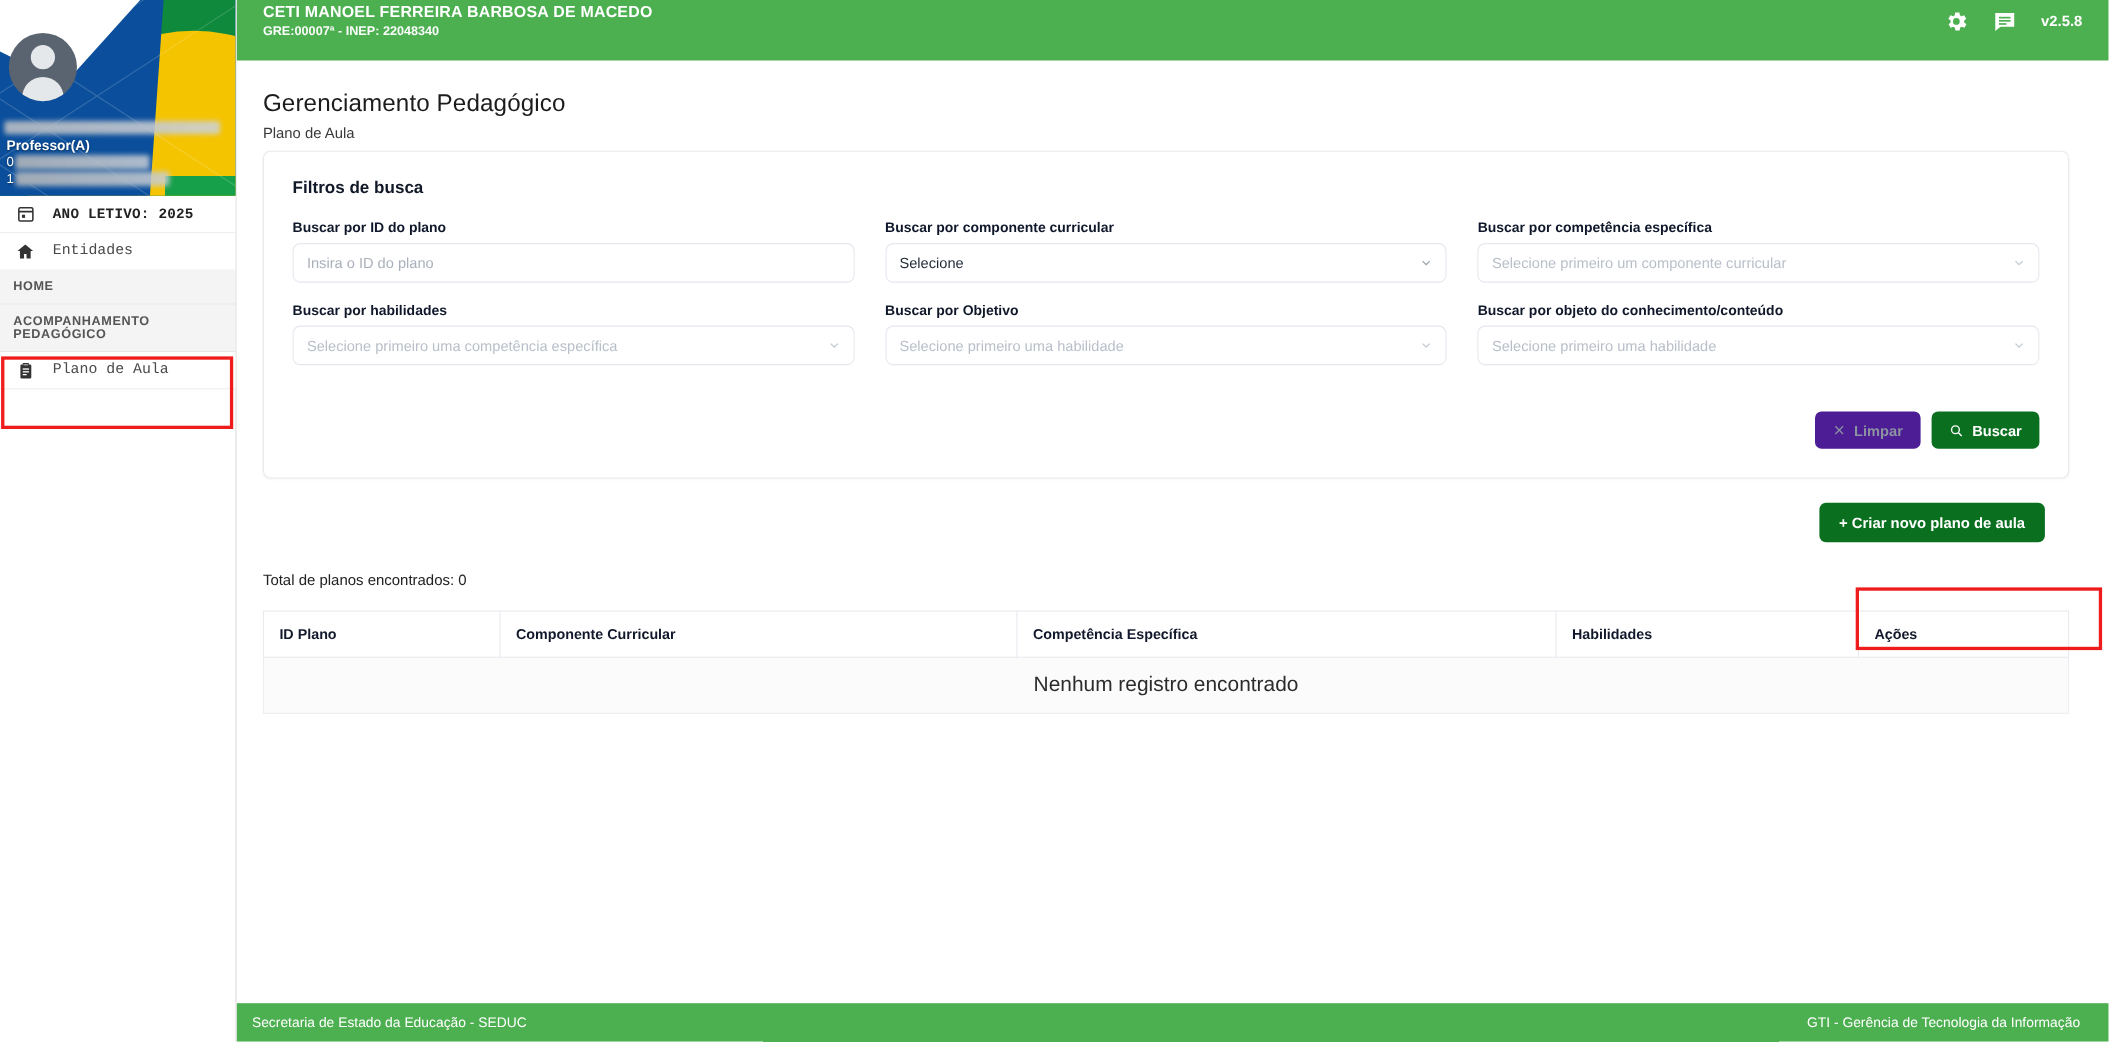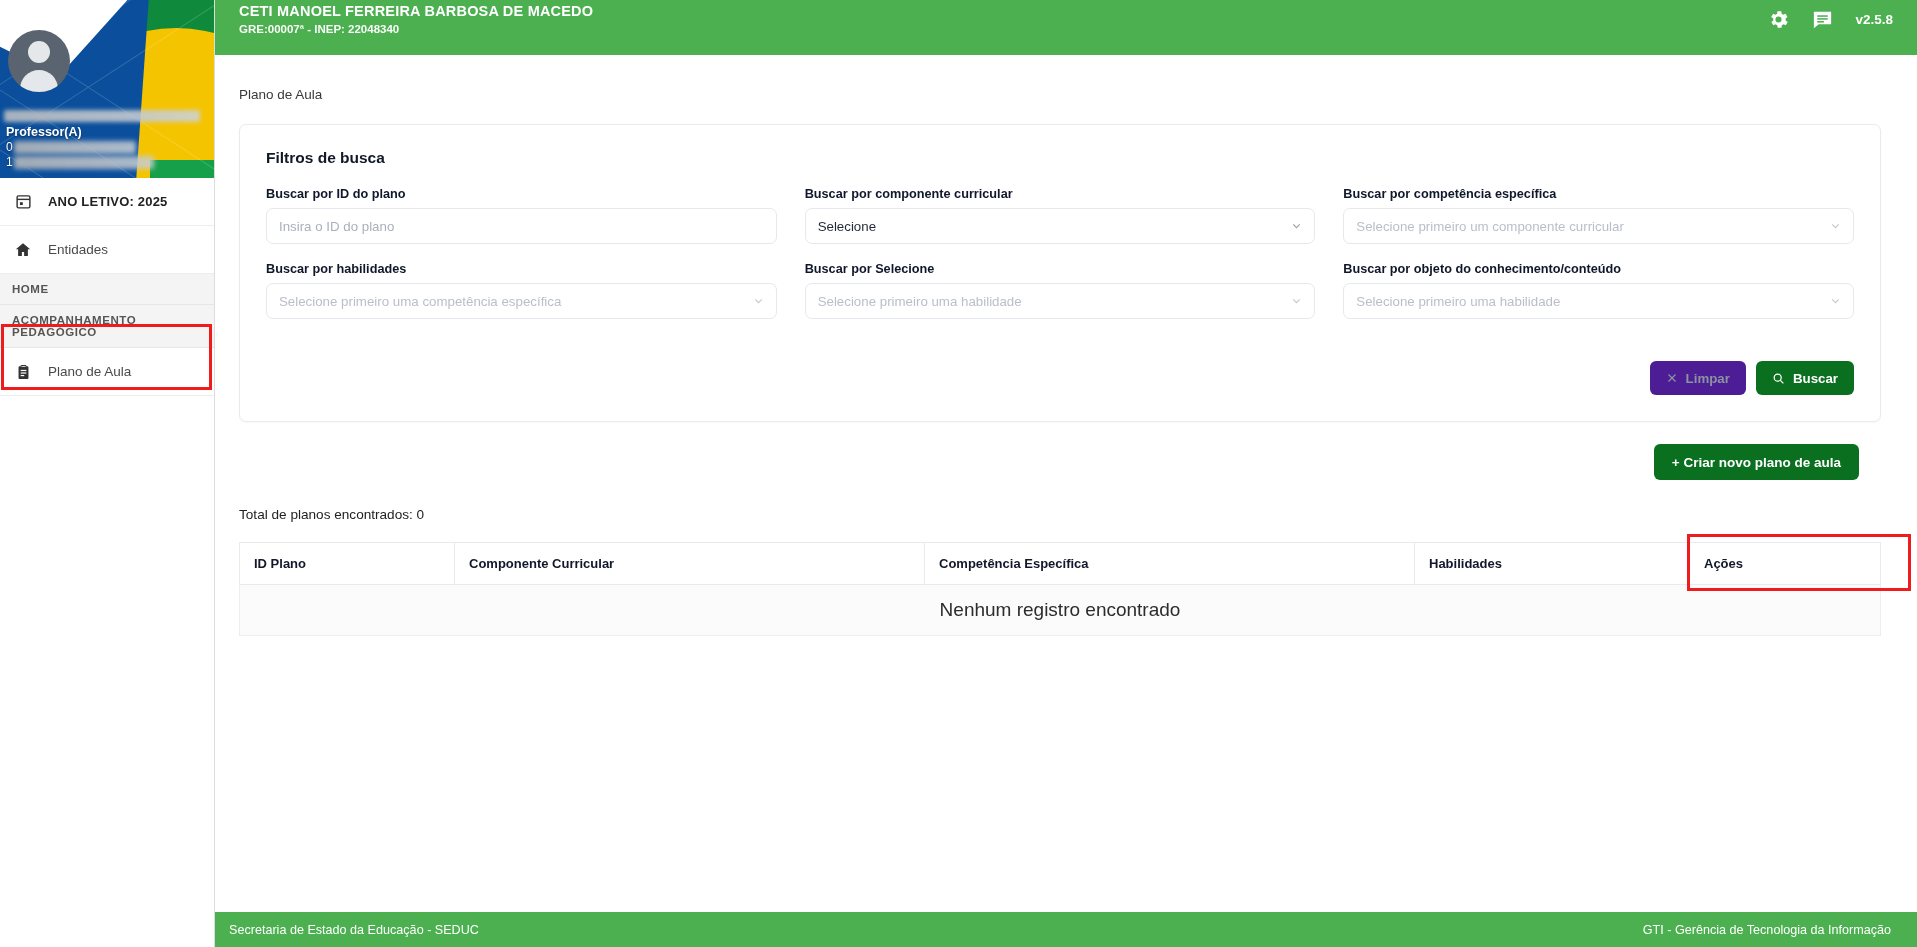--- a/index.html
+++ b/index.html
@@ -89,25 +89,26 @@
   }
   .sb-blur-line .bb {
     position: absolute; left: 10px; top: 1px; width: 122px; height: 13px;
     border-radius: 2px;
     background: linear-gradient(90deg, rgba(168,175,184,.95), rgba(200,206,212,.85));
     filter: blur(2.4px);
   }
 
   .sb-item {
     display: flex; align-items: center; gap: 14px;
-    height: 48px; padding: 0 0 0 12px;
+    height: 34px; padding: 0 0 0 12px;
     border-bottom: 1px solid #ededed;
     color: #4a4a4a; font-size: 13.5px;
     background: #fff;
     cursor: pointer;
+    font-family: Liberation Mono, monospace;
   }
   .sb-item .ico { width: 22px; display: flex; align-items: center; justify-content: center; color: #333; }
   .sb-item.bold .lbl { font-weight: 700; color: #222; font-size: 13px; letter-spacing: .2px; }
   .sb-section {
     padding: 9px 0 9px 12px;
     font-size: 11.5px; font-weight: 700; letter-spacing: .55px;
     color: #555; background: #f4f4f4;
     border-bottom: 1px solid #e6e6e6;
   }
   .sb-section.plain { background: #f4f4f4; }
@@ -137,21 +138,21 @@
     width: 34px; height: 34px; display: flex; align-items: center; justify-content: center;
     cursor: pointer; margin-left: 10px;
   }
   .topbar .version { font-size: 13.5px; font-weight: 700; margin-left: 16px; }
 
   .content { flex: 1; overflow: hidden; padding: 26px 36px 0 24px; position: relative; }
   .page-title { font-size: 22px; color: #1c1c1c; font-weight: 400; letter-spacing: .1px; }
   .page-sub { font-size: 13.5px; color: #3a3a3a; margin-top: 6px; }
 
   .card {
-    margin-top: 22px;
+    margin-top: 9px;
     border: 1px solid #e9eaee;
     border-radius: 7px;
     background: #fff;
     padding: 24px 26px 26px 26px;
     box-shadow: 0 1px 2px rgba(16,24,40,.03);
   }
   .card-title { font-size: 15.5px; font-weight: 700; color: #111827; margin-bottom: 20px; }
   .grid {
     display: grid;
     grid-template-columns: 1fr 1fr 1fr;
@@ -330,20 +331,21 @@
           <path d="M3 4h18v13H8l-5 4z"></path>
           <rect x="6.5" y="7.6" width="11" height="1.6" fill="#4caf50"></rect>
           <rect x="6.5" y="10.6" width="11" height="1.6" fill="#4caf50"></rect>
           <rect x="6.5" y="13.6" width="7" height="1.6" fill="#4caf50"></rect>
         </svg>
       </div>
       <div class="version">v2.5.8</div>
     </header>
 
     <div class="content">
+      <h1 class="page-title">Gerenciamento Pedagógico</h1>
       <div class="page-sub">Plano de Aula</div>
 
       <section class="card">
         <div class="card-title">Filtros de busca</div>
 
         <div class="grid">
 
           <div>
             <label class="field-label">Buscar por ID do plano</label>
             <div class="field-ctl">
@@ -381,21 +383,21 @@
               <span class="ph dim">Selecione primeiro uma competência específica</span>
               <span class="chev">
                 <svg width="13" height="13" viewBox="0 0 24 24" fill="none" stroke="#c3c8d1" stroke-width="2.2">
                     <polyline points="6 9 12 15 18 9"></polyline>
                   </svg>
               </span>
             </div>
           </div>
 
           <div>
-            <label class="field-label">Buscar por Selecione</label>
+            <label class="field-label">Buscar por Objetivo</label>
             <div class="field-ctl">
               <span class="ph dim">Selecione primeiro uma habilidade</span>
               <span class="chev">
                 <svg width="13" height="13" viewBox="0 0 24 24" fill="none" stroke="#c3c8d1" stroke-width="2.2">
                     <polyline points="6 9 12 15 18 9"></polyline>
                   </svg>
               </span>
             </div>
           </div>
 

